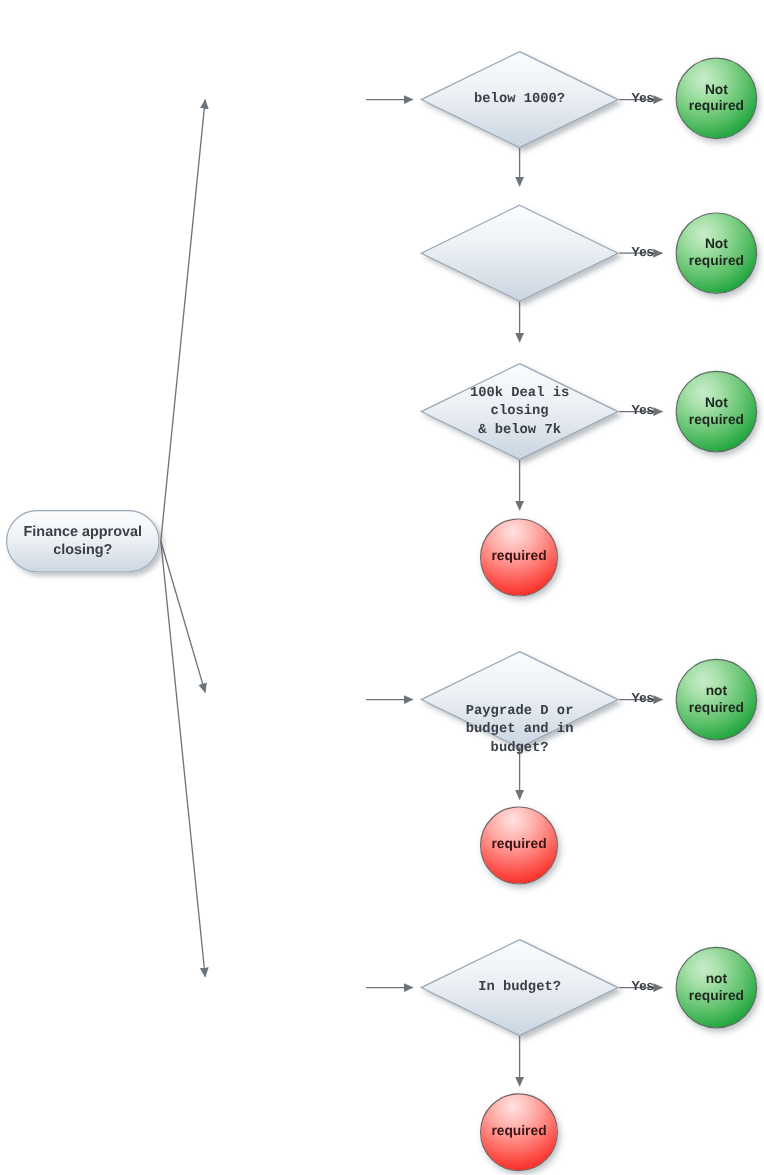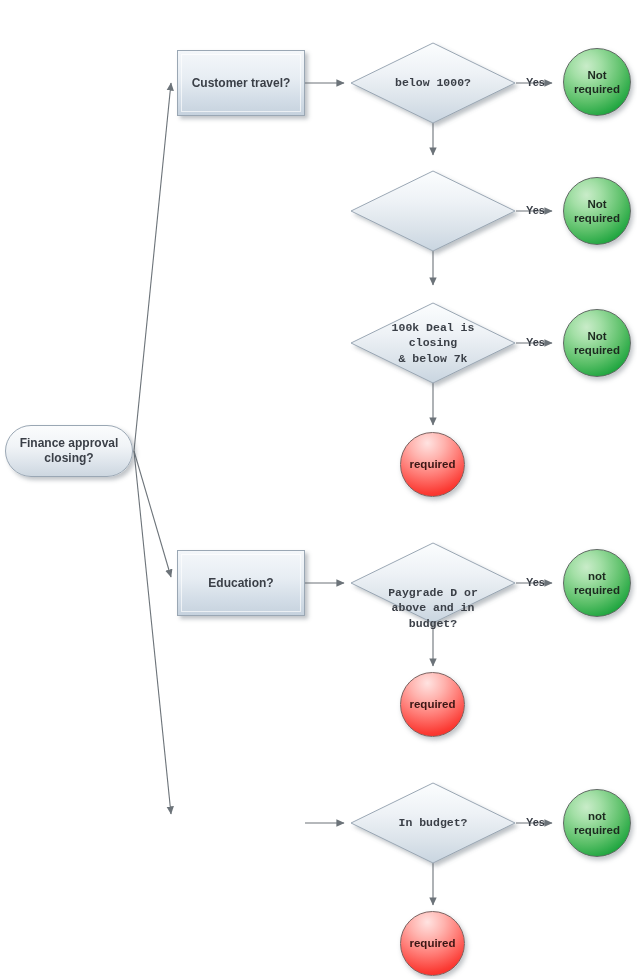--- a/index.html
+++ b/index.html
@@ -168,27 +168,21 @@
     </g>
   </svg>
 
   <div class="node term" style="left:5px; top:425px; width:128px; height:52px;justify-content:center;">
     <div>
       <div>Finance approval</div>
       <div>closing?</div>
     </div>
   </div>
 
-  <div class="node proc" style="left:177px; top:50px; width:128px; height:66px;">
-    <span>Customer travel?</span>
-  </div>
-
-  <div class="node proc" style="left:177px; top:550px; width:128px; height:66px;">
-    <span>Education?</span>
-  </div>
+
 
 
   <div class="diamond" style="left:351px; top:43px; width:164px; height:80px;">
     <div class="dlabel">
       <div>
         <div>below 1000?</div>
       </div>
     </div>
   </div>
 
@@ -200,21 +194,21 @@
         <div>closing</div>
         <div>&amp; below 7k</div>
       </div>
     </div>
   </div>
 
   <div class="diamond" style="left:351px; top:568px; width:164px; height:80px;">
     <div class="dlabel">
       <div>
         <div>Paygrade D or</div>
-        <div>above and in</div>
+        <div>budget and in</div>
         <div>budget?</div>
       </div>
     </div>
   </div>
 
   <div class="diamond" style="left:351px; top:783px; width:164px; height:80px;">
     <div class="dlabel">
       <div>
         <div>In budget?</div>
       </div>

